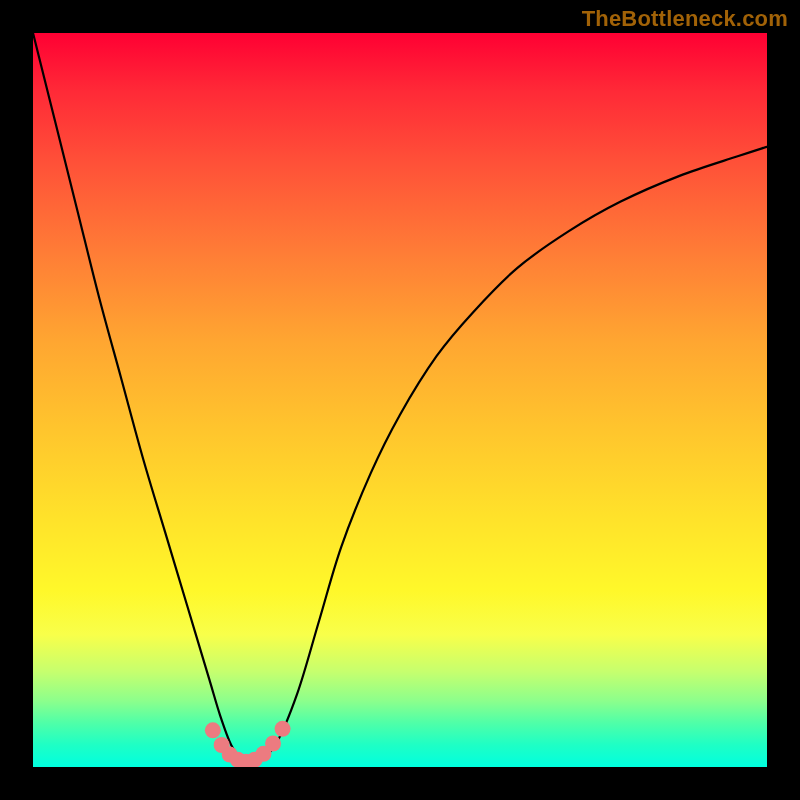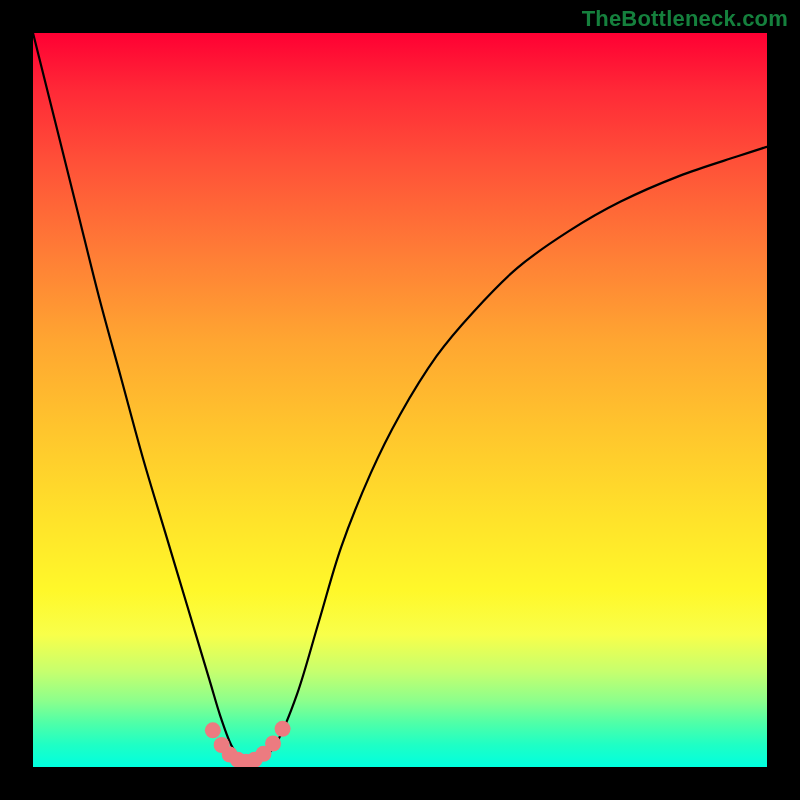--- a/index.html
+++ b/index.html
@@ -50,21 +50,21 @@
       #00ffdf 100%
     );
   }
   .watermark {
     position: absolute;
     top: 6px;
     right: 12px;
     font-family: Arial, Helvetica, sans-serif;
     font-size: 22px;
     font-weight: 600;
-    color: #15803d;
+    color: #a16207;
     letter-spacing: 0.2px;
     user-select: none;
   }
   svg.curve {
     position: absolute;
     top: 0;
     left: 0;
     width: 100%;
     height: 100%;
   }

